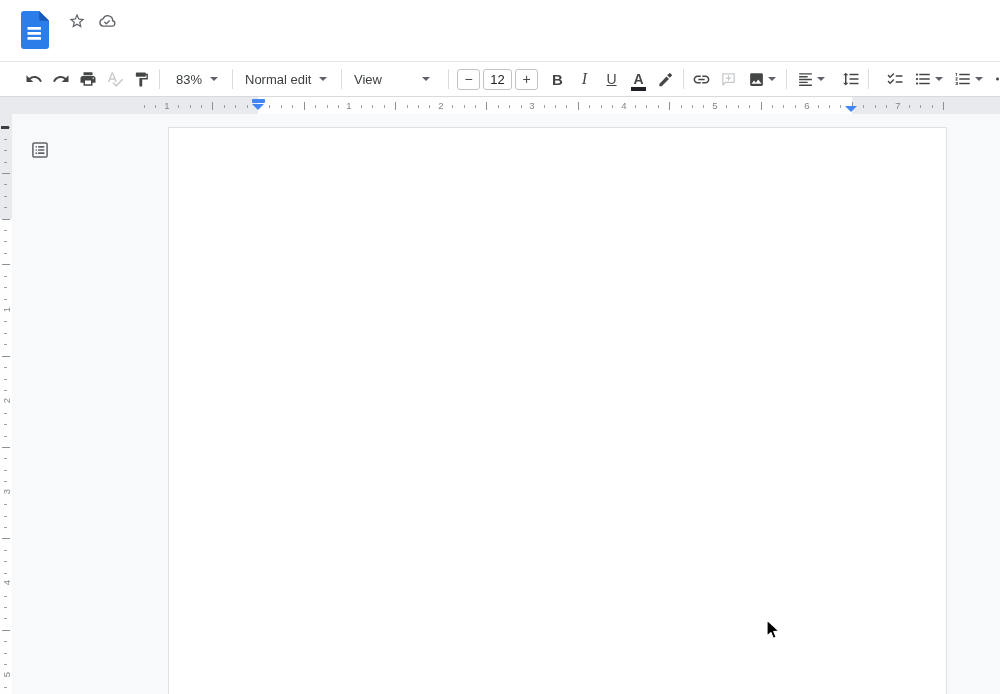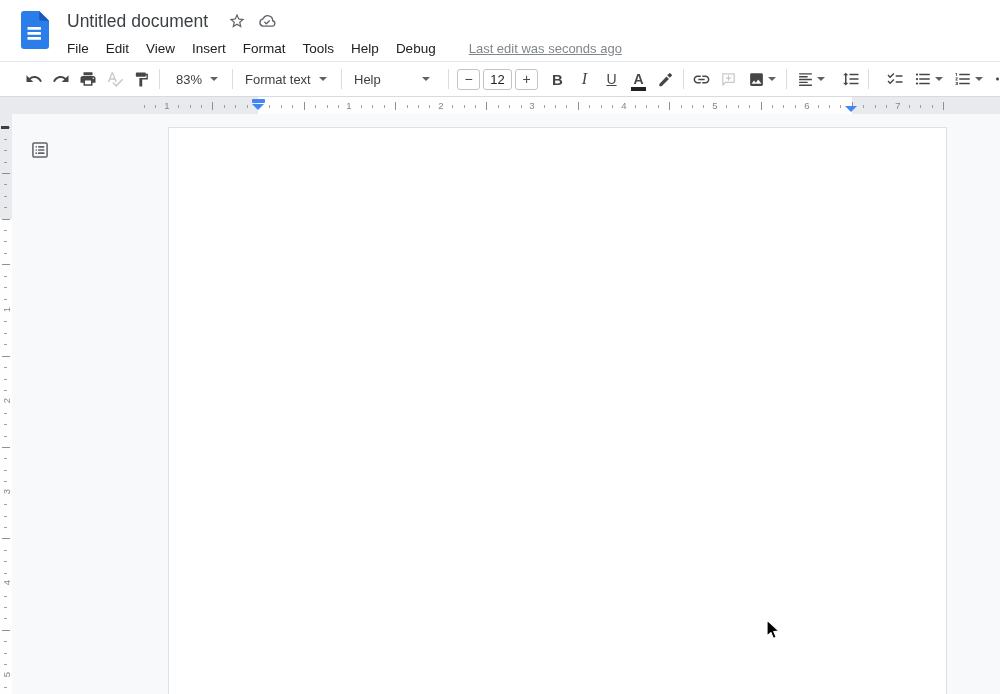--- a/index.html
+++ b/index.html
@@ -86,44 +86,32 @@
       <svg width="28" height="38" viewBox="0 0 28 38">
         <path d="M0 3 A3 3 0 0 1 3 0 H18.2 L28 9.8 V35 a3 3 0 0 1 -3 3 H3 a3 3 0 0 1 -3 -3 Z" fill="#2b7de9"></path>
         <path d="M18.2 0 L28 9.8 H20.2 a2 2 0 0 1 -2 -2 Z" fill="#185abc"></path>
         <rect x="6.5" y="16" width="13.5" height="2.8" rx="0.5" fill="#fff"></rect>
         <rect x="6.5" y="21" width="13.5" height="2.8" rx="0.5" fill="#fff"></rect>
         <rect x="6.5" y="26" width="13.5" height="2.8" rx="0.5" fill="#fff"></rect>
       </svg>
     </div>
     <div class="hdr-main">
       <div class="title-row">
-        <span class="doc-title">Untitled document</span>
         <span class="hdr-ic">
           <svg width="18" height="18" viewBox="0 0 24 24" fill="currentColor">
             <path d="M22 9.24l-7.19-.62L12 2 9.19 8.63 2 9.24l5.46 4.73L5.82 21 12 17.27 18.18 21l-1.63-7.03L22 9.24zM12 15.4l-3.76 2.27 1-4.28-3.32-2.88 4.38-.38L12 6.1l1.71 4.04 4.38.38-3.32 2.88 1 4.28L12 15.4z"></path>
           </svg>
         </span>
         <span class="hdr-ic">
           <svg width="20" height="20" viewBox="0 0 24 24" fill="none" stroke="currentColor" stroke-width="1.6" stroke-linecap="round" stroke-linejoin="round">
             <path d="M6.8 18.2h11.3a3.3 3.3 0 0 0 .7-6.53A5.9 5.9 0 0 0 7.4 9.4a4.5 4.5 0 0 0-.6 8.8z"></path>
             <path d="M9.3 13.4l2 2 3.6-3.6"></path>
           </svg>
         </span>
       </div>
-      <nav class="menu-row">
-        <span class="menu-item">File</span>
-        <span class="menu-item">Edit</span>
-        <span class="menu-item">View</span>
-        <span class="menu-item">Insert</span>
-        <span class="menu-item">Format</span>
-        <span class="menu-item">Tools</span>
-        <span class="menu-item">Help</span>
-        <span class="menu-item">Debug</span>
-        <span class="last-edit">Last edit was seconds ago</span>
-      </nav>
     </div>
   </div>
 
   <div class="toolbar">
     <div class="tb-btn">
       <svg width="18" height="18" viewBox="0 0 24 24" fill="currentColor">
           <path d="M12.5 8c-2.65 0-5.05.99-6.9 2.6L2 7v9h9l-3.62-3.62c1.39-1.16 3.16-1.88 5.12-1.88 3.54 0 6.55 2.31 7.6 5.5l2.37-.78C21.08 11.03 17.15 8 12.5 8z"></path>
         </svg>
     </div>
     <div class="tb-btn">
@@ -148,27 +136,27 @@
     </div>
     <div class="tb-sep"></div>
 
     <div class="tb-select zoom-sel">
       <span class="lbl">83%</span>
       <span class="caret"></span>
     </div>
     <div class="tb-sep"></div>
 
     <div class="tb-select styles-sel">
-      <span class="lbl">Format text</span>
+      <span class="lbl">Normal edit</span>
       <span class="caret"></span>
     </div>
     <div class="tb-sep"></div>
 
     <div class="tb-select font-sel">
-      <span class="lbl">Help</span>
+      <span class="lbl">View</span>
       <span class="caret"></span>
     </div>
     <div class="tb-sep"></div>
 
     <div class="size-group">
       <div class="size-btn">−</div>
       <div class="size-val">12</div>
       <div class="size-btn">+</div>
     </div>
 

